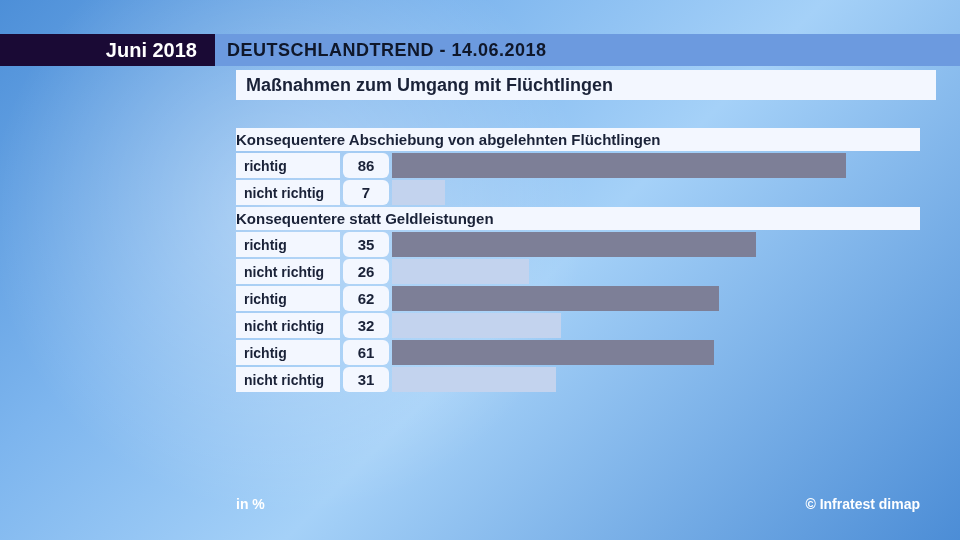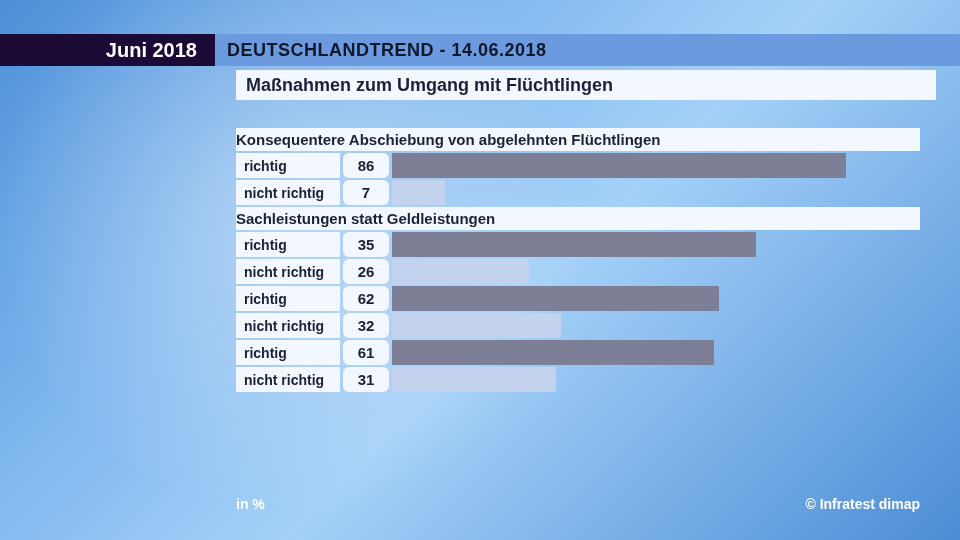--- a/index.html
+++ b/index.html
@@ -151,21 +151,21 @@
       </div>
       <div class="row">
         <div class="label-cell">nicht richtig</div>
         <div class="value-cell">7</div>
         <div class="bar-area">
           <div class="bar bar-light" style="width: 10%;"></div>
         </div>
       </div>
     </div>
     <div class="group">
-      <div class="group-header">Sachleistungen statt Geldleistungen</div>
+      <div class="group-header">Konsequentere statt Geldleistungen</div>
       <div class="row">
         <div class="label-cell">richtig</div>
         <div class="value-cell">35</div>
         <div class="bar-area">
           <div class="bar bar-dark" style="width: 69%;"></div>
         </div>
       </div>
       <div class="row">
         <div class="label-cell">nicht richtig</div>
         <div class="value-cell">26</div>

